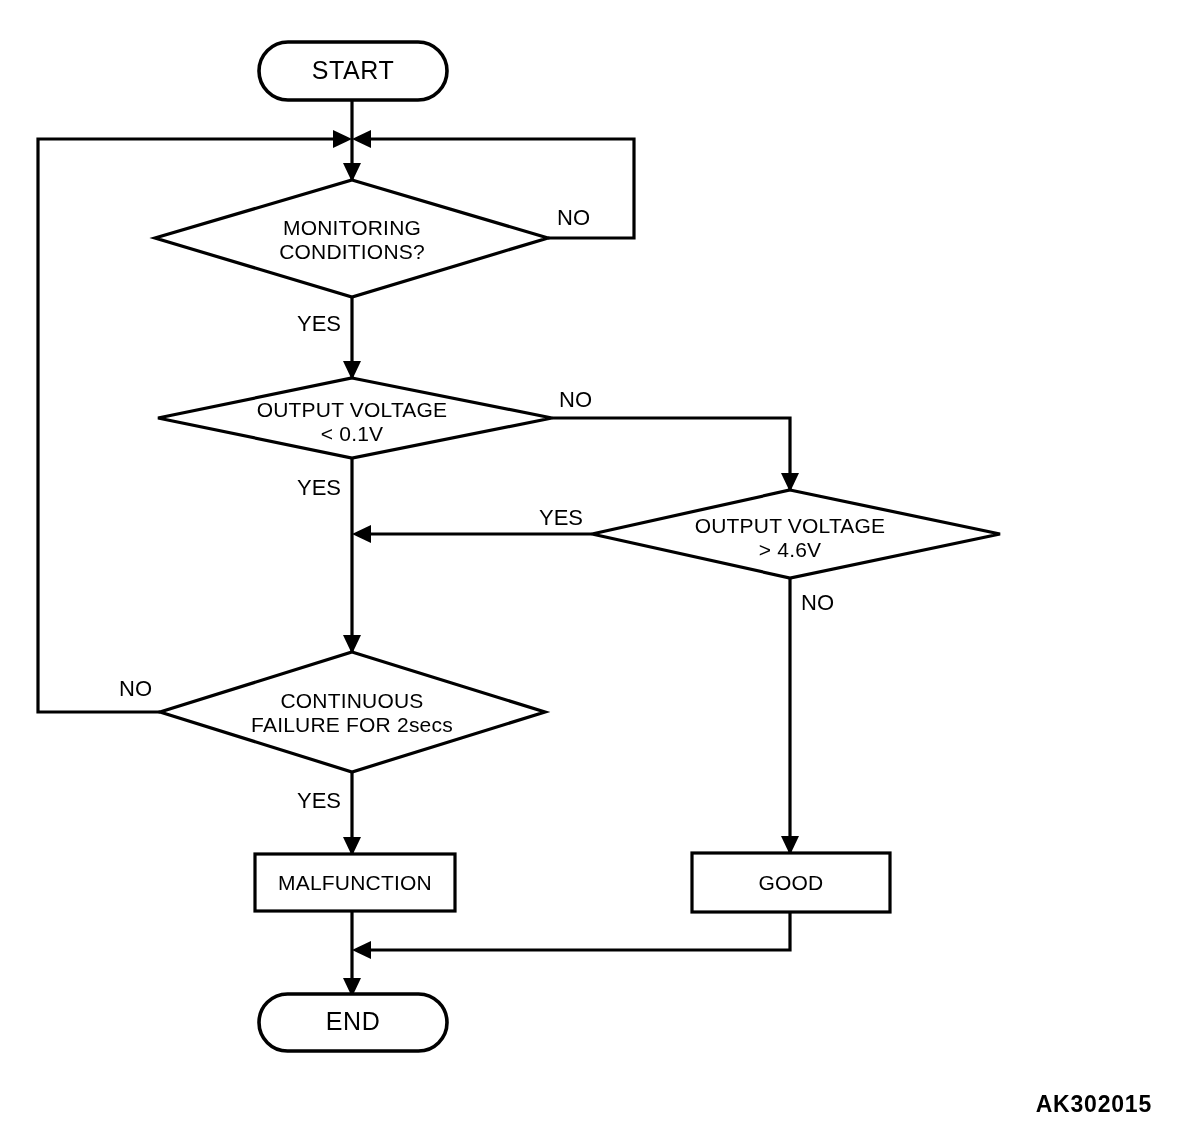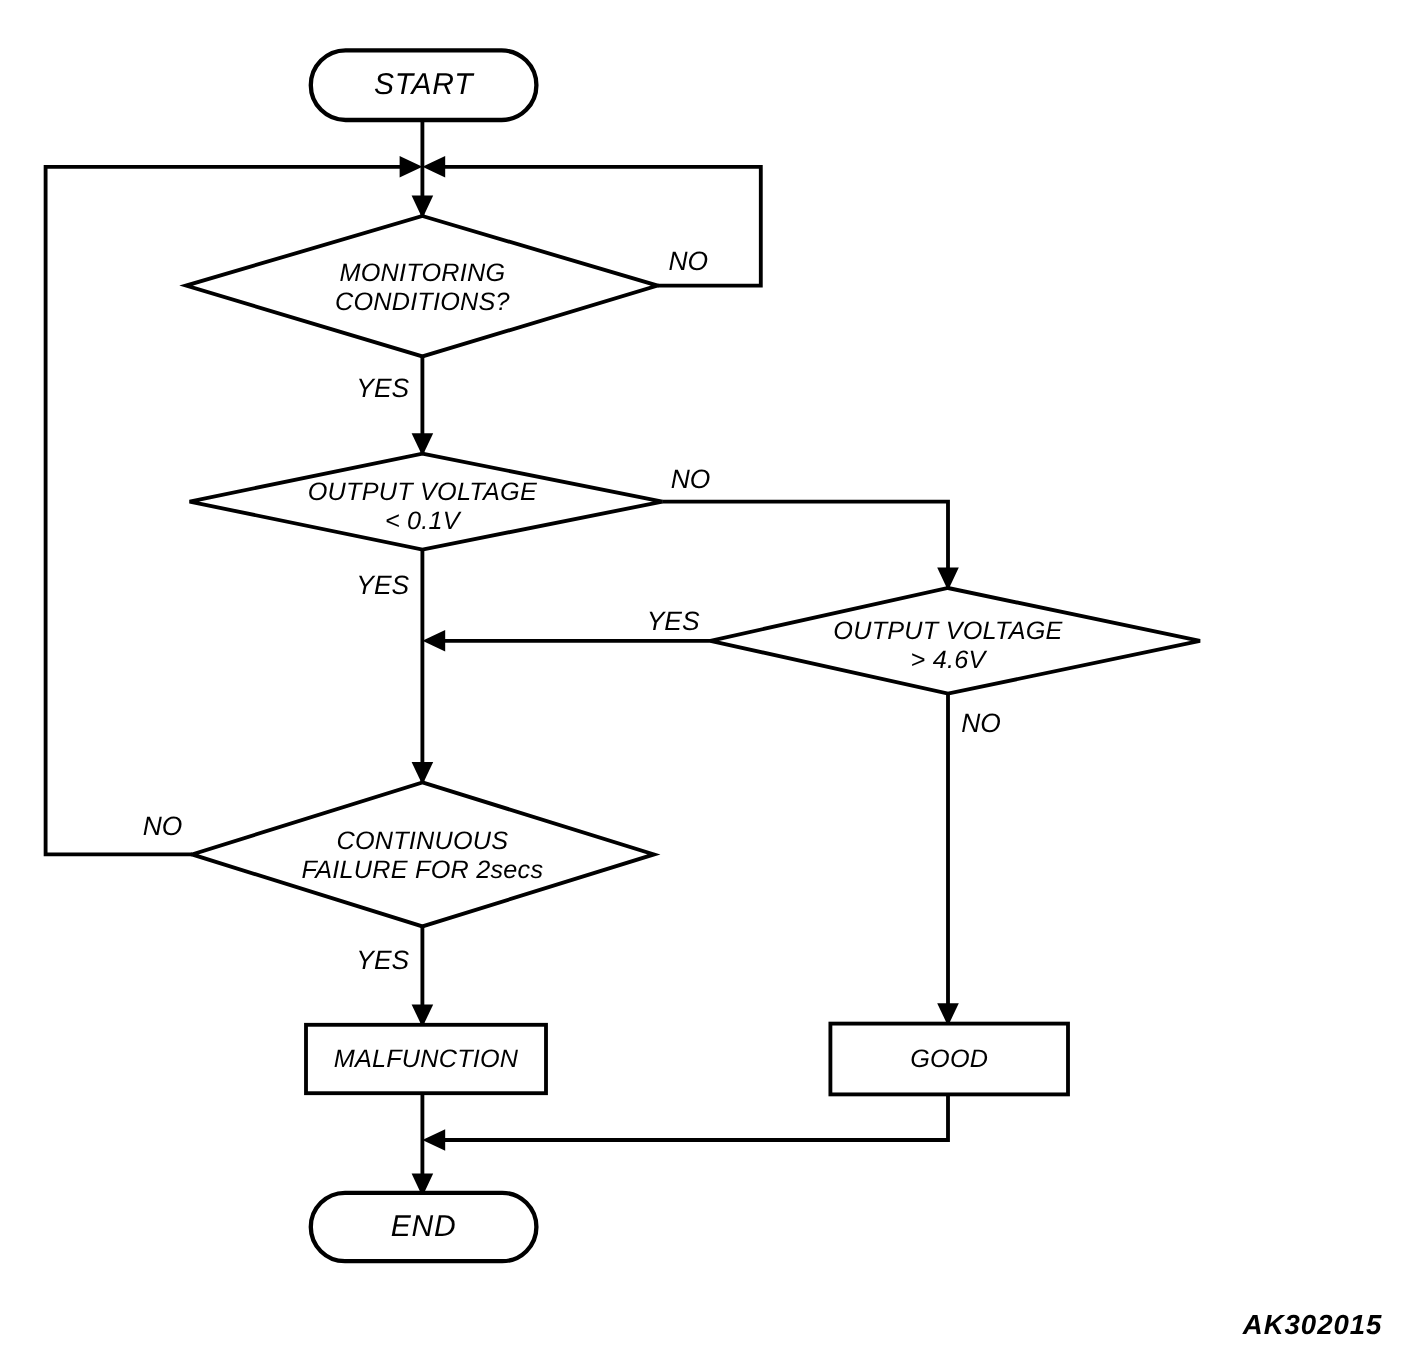--- a/index.html
+++ b/index.html
@@ -13,21 +13,20 @@
     position: relative;
     font-family: "Liberation Sans", sans-serif;
     overflow: hidden;
   }
   #flowchart-root {
     position: absolute;
     left: 0;
     top: 0;
     width: 1184px;
     height: 1134px;
-    font-style: italic;
   }
   svg.chart-canvas {
     display: block;
     width: 1184px;
     height: 1134px;
   }
   .shape-outline {
     fill: #ffffff;
     stroke: #000000;
     stroke-width: 3.2;

